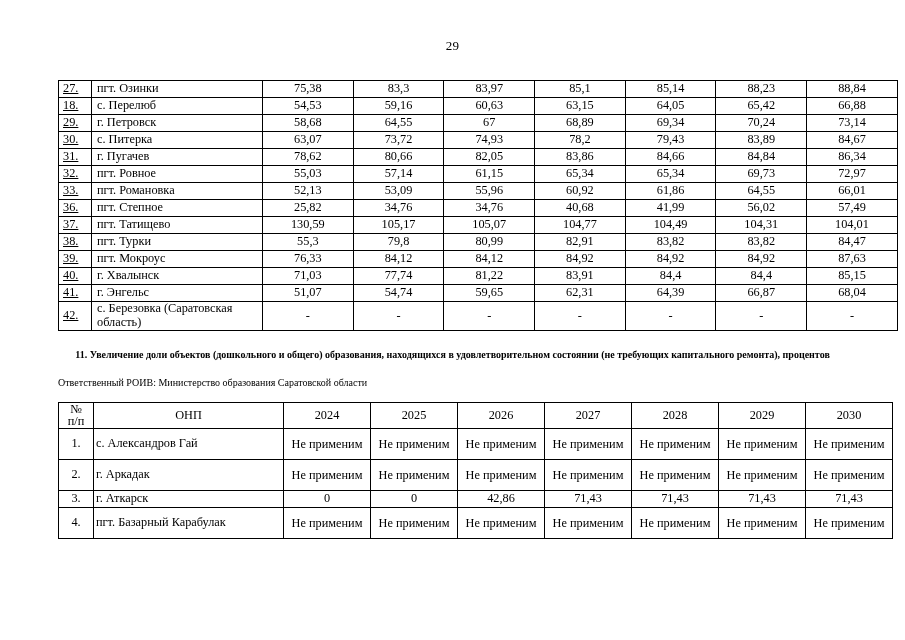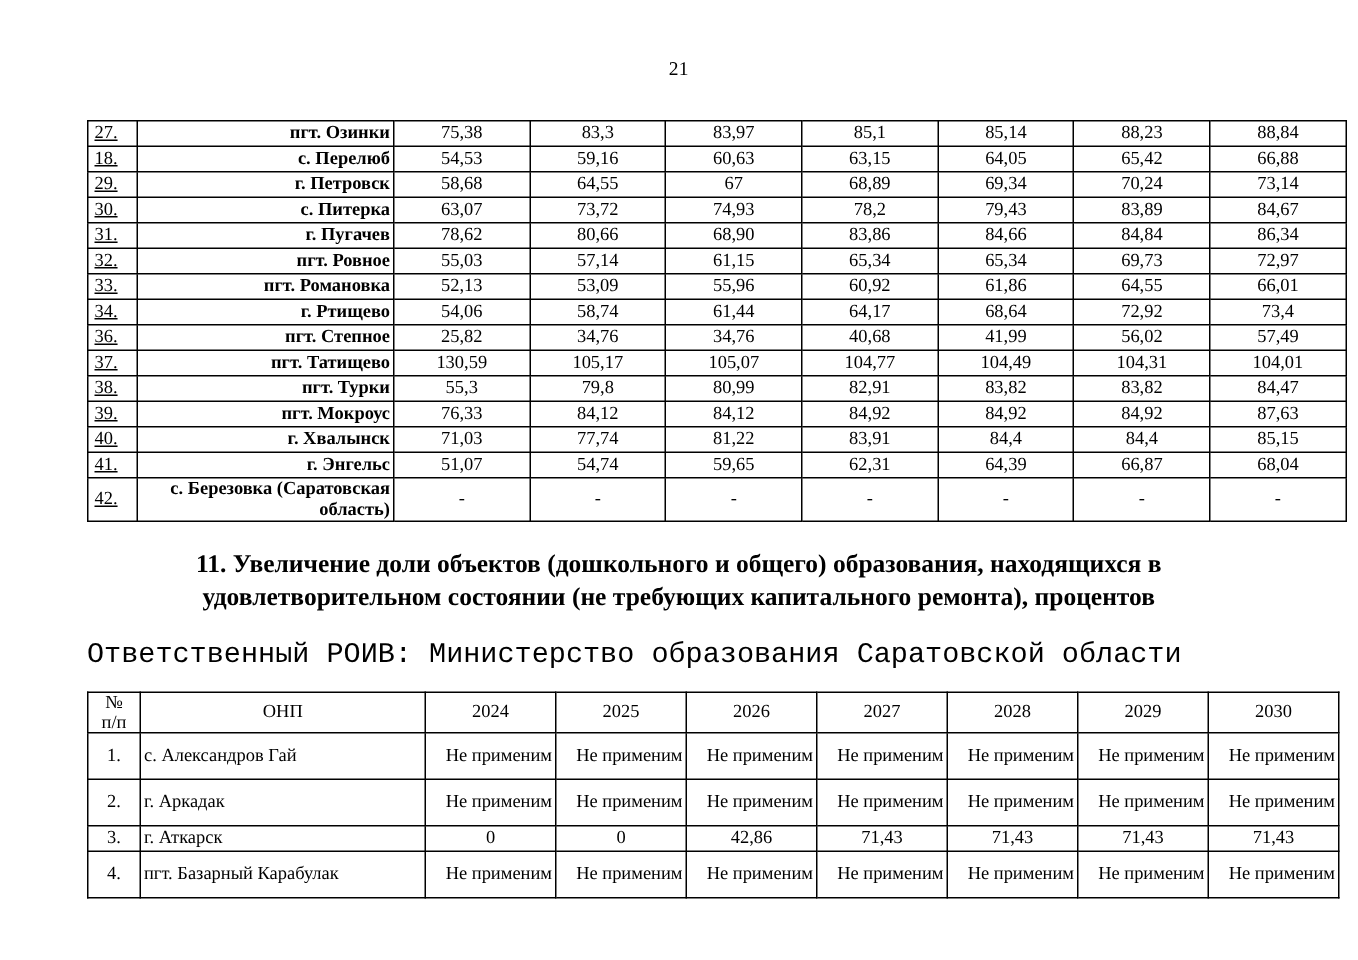--- a/index.html
+++ b/index.html
@@ -39,57 +39,56 @@
     border: 1px solid #000000;
     padding: 0px 2px;
     text-align: center;
     vertical-align: middle;
     line-height: 1.12;
     font-weight: normal;
     height: 16px;
   }
   .t1 { margin-top: 26px; }
   .t1 td.num { width: 26px; text-align: left; padding-left: 4px; text-decoration: underline; }
-  .t1 td.name { width: 163px; text-align: right; padding-left: 5px; font-weight: bold; }
+  .t1 td.name { width: 163px; text-align: left; padding-left: 5px; }
   .t1 td.val { width: 85.7px; }
   .t2 { margin-top: 14px; }
   .t2 td.num, .t2 th.num { width: 30px; }
   .t2 td.name, .t2 th.name { width: 185px; }
   .t2 td.val, .t2 th.val { width: 82px; }
   .t2 th { font-weight: normal; }
   .t2 td.name { text-align: left; }
-  .t2 .na { line-height: 1.15; text-align: right; }
+  .t2 .na { line-height: 1.15; }
   .t2 .two-line td { height: 30px; }
   .section-title {
     width: 789px;
     margin: 17px 0 0 0;
-    font-size: 17px;
+    font-size: 10px;
     font-weight: bold;
     text-align: center;
     line-height: 1.3;
   }
   .responsible {
     width: 789px;
     margin: 16px 0 0 0;
-    font-size: 19px;
+    font-size: 10px;
     text-align: left;
-    font-family: Liberation Mono, monospace;
   }
   .hdr-np {
     line-height: 1.05;
     font-size: 12.3px;
   }
   .tall-row td { height: 30px; }
 </style>
 </head>
 <body>
 
 <div class="page">
 
-  <div class="page-number">21</div>
+  <div class="page-number">29</div>
 
   <table class="doc-table t1">
     <tbody>
       <tr>
         <td class="num">27.</td>
         <td class="name">пгт. Озинки</td>
         <td class="val">75,38</td>
         <td class="val">83,3</td>
         <td class="val">83,97</td>
         <td class="val">85,1</td>
@@ -128,21 +127,21 @@
         <td class="val">78,2</td>
         <td class="val">79,43</td>
         <td class="val">83,89</td>
         <td class="val">84,67</td>
       </tr>
       <tr>
         <td class="num">31.</td>
         <td class="name">г. Пугачев</td>
         <td class="val">78,62</td>
         <td class="val">80,66</td>
-        <td class="val">68,90</td>
+        <td class="val">82,05</td>
         <td class="val">83,86</td>
         <td class="val">84,66</td>
         <td class="val">84,84</td>
         <td class="val">86,34</td>
       </tr>
       <tr>
         <td class="num">32.</td>
         <td class="name">пгт. Ровное</td>
         <td class="val">55,03</td>
         <td class="val">57,14</td>
@@ -155,31 +154,20 @@
       <tr>
         <td class="num">33.</td>
         <td class="name">пгт. Романовка</td>
         <td class="val">52,13</td>
         <td class="val">53,09</td>
         <td class="val">55,96</td>
         <td class="val">60,92</td>
         <td class="val">61,86</td>
         <td class="val">64,55</td>
         <td class="val">66,01</td>
-      </tr>
-      <tr>
-        <td class="num">34.</td>
-        <td class="name">г. Ртищево</td>
-        <td class="val">54,06</td>
-        <td class="val">58,74</td>
-        <td class="val">61,44</td>
-        <td class="val">64,17</td>
-        <td class="val">68,64</td>
-        <td class="val">72,92</td>
-        <td class="val">73,4</td>
       </tr>
       <tr>
         <td class="num">36.</td>
         <td class="name">пгт. Степное</td>
         <td class="val">25,82</td>
         <td class="val">34,76</td>
         <td class="val">34,76</td>
         <td class="val">40,68</td>
         <td class="val">41,99</td>
         <td class="val">56,02</td>

